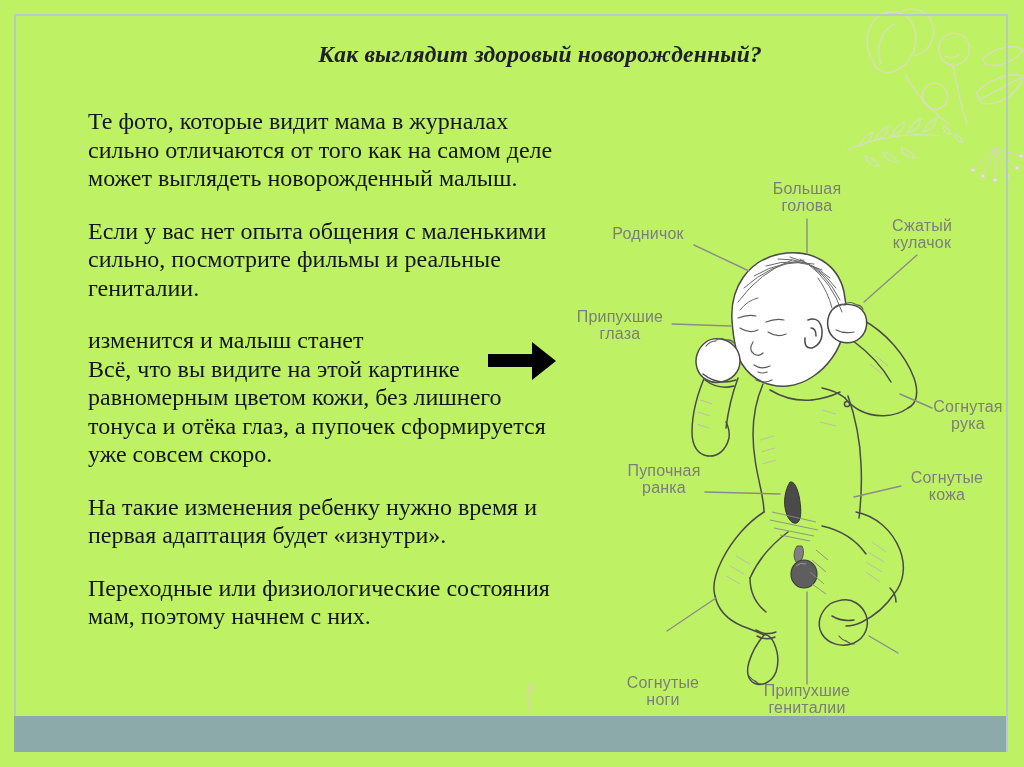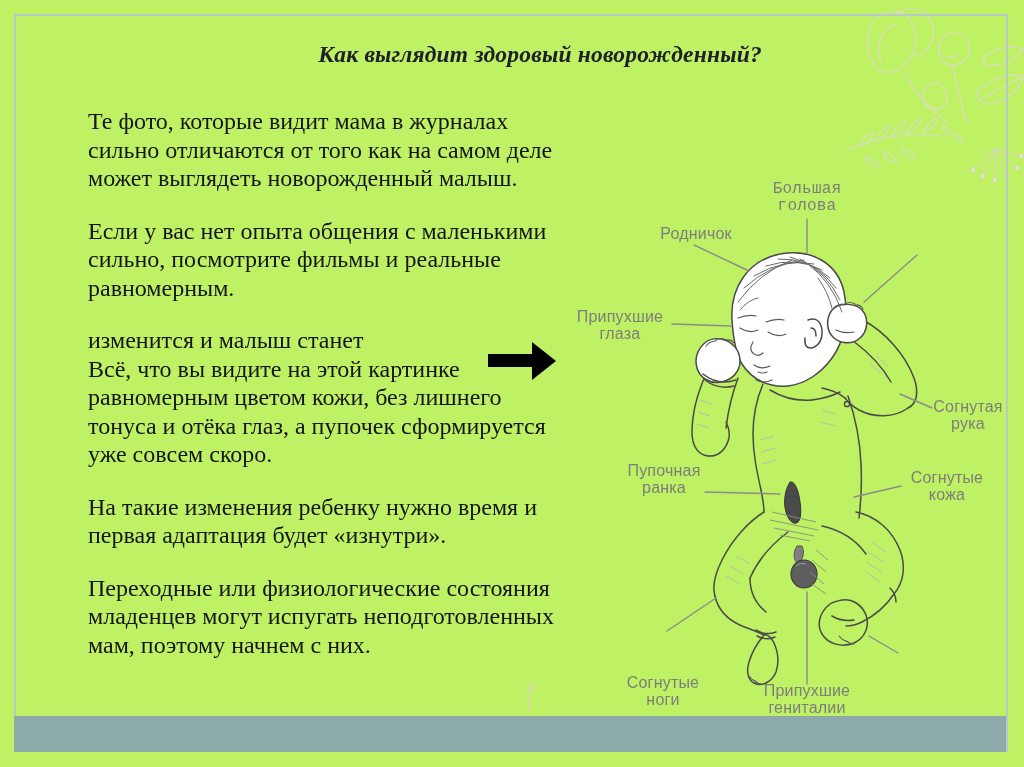--- a/index.html
+++ b/index.html
@@ -97,36 +97,35 @@
 
   <div class="bodytext">
     <p>
       <span class="ln">Те фото, которые видит мама в журналах</span>
       <span class="ln">сильно отличаются от того как на самом деле</span>
       <span class="ln">может выглядеть новорожденный малыш.</span>
     </p>
     <p>
       <span class="ln">Если у вас нет опыта общения с маленькими</span>
       <span class="ln">сильно, посмотрите фильмы и реальные</span>
-      <span class="ln">равномерным.</span>
+      <span class="ln">гениталии.</span>
     </p>
     <p>
       <span class="ln">изменится и малыш станет</span>
       <span class="ln">Всё, что вы видите на этой картинке</span>
       <span class="ln">равномерным цветом кожи, без лишнего</span>
       <span class="ln">тонуса и отёка глаз, а пупочек сформируется</span>
       <span class="ln">уже совсем скоро.</span>
     </p>
     <p>
       <span class="ln">На такие изменения ребенку нужно время и</span>
       <span class="ln">первая адаптация будет «изнутри».</span>
     </p>
     <p>
       <span class="ln">Переходные или физиологические состояния</span>
-      <span class="ln">младенцев могут испугать неподготовленных</span>
       <span class="ln">мам, поэтому начнем с них.</span>
     </p>
   </div>
 
   <svg class="arrow" width="72" height="44" viewBox="0 0 72 44">
     <polygon points="2,14 46,14 46,2 70,21 46,40 46,27 2,27" fill="#000"></polygon>
   </svg>
 
   <svg class="baby" width="450" height="560" viewBox="0 0 450 560">
     <g fill="none" stroke="#4a4a4a" stroke-width="1.5" stroke-linecap="round">
@@ -251,26 +250,30 @@
       <line x1="672" y1="324" x2="731" y2="326"></line>
       <line x1="932" y1="408" x2="900" y2="394"></line>
       <line x1="705" y1="492" x2="780" y2="494"></line>
       <line x1="901" y1="486" x2="854" y2="497"></line>
       <line x1="667" y1="631" x2="716" y2="598"></line>
       <line x1="898" y1="653" x2="869" y2="636"></line>
       <line x1="807" y1="684" x2="807" y2="592"></line>
     </g>
   </svg>
 
-  <div class="dlabel" style="left:747px;top:181px;font-family:Liberation Mono, monospace;">
+  <div class="dlabel" style="left:747px;top:181px;">
     <span>Большая</span>
     <span>голова</span>
   </div>
-  <div class="dlabel" style="left:636px;top:226px;">
+  <div class="dlabel" style="left:588px;top:226px;">
     <span>Родничок</span>
+  </div>
+  <div class="dlabel" style="left:862px;top:218px;">
+    <span>Сжатый</span>
+    <span>кулачок</span>
   </div>
   <div class="dlabel" style="left:560px;top:309px;">
     <span>Припухшие</span>
     <span>глаза</span>
   </div>
   <div class="dlabel" style="left:908px;top:399px;">
     <span>Согнутая</span>
     <span>рука</span>
   </div>
   <div class="dlabel" style="left:604px;top:463px;">

